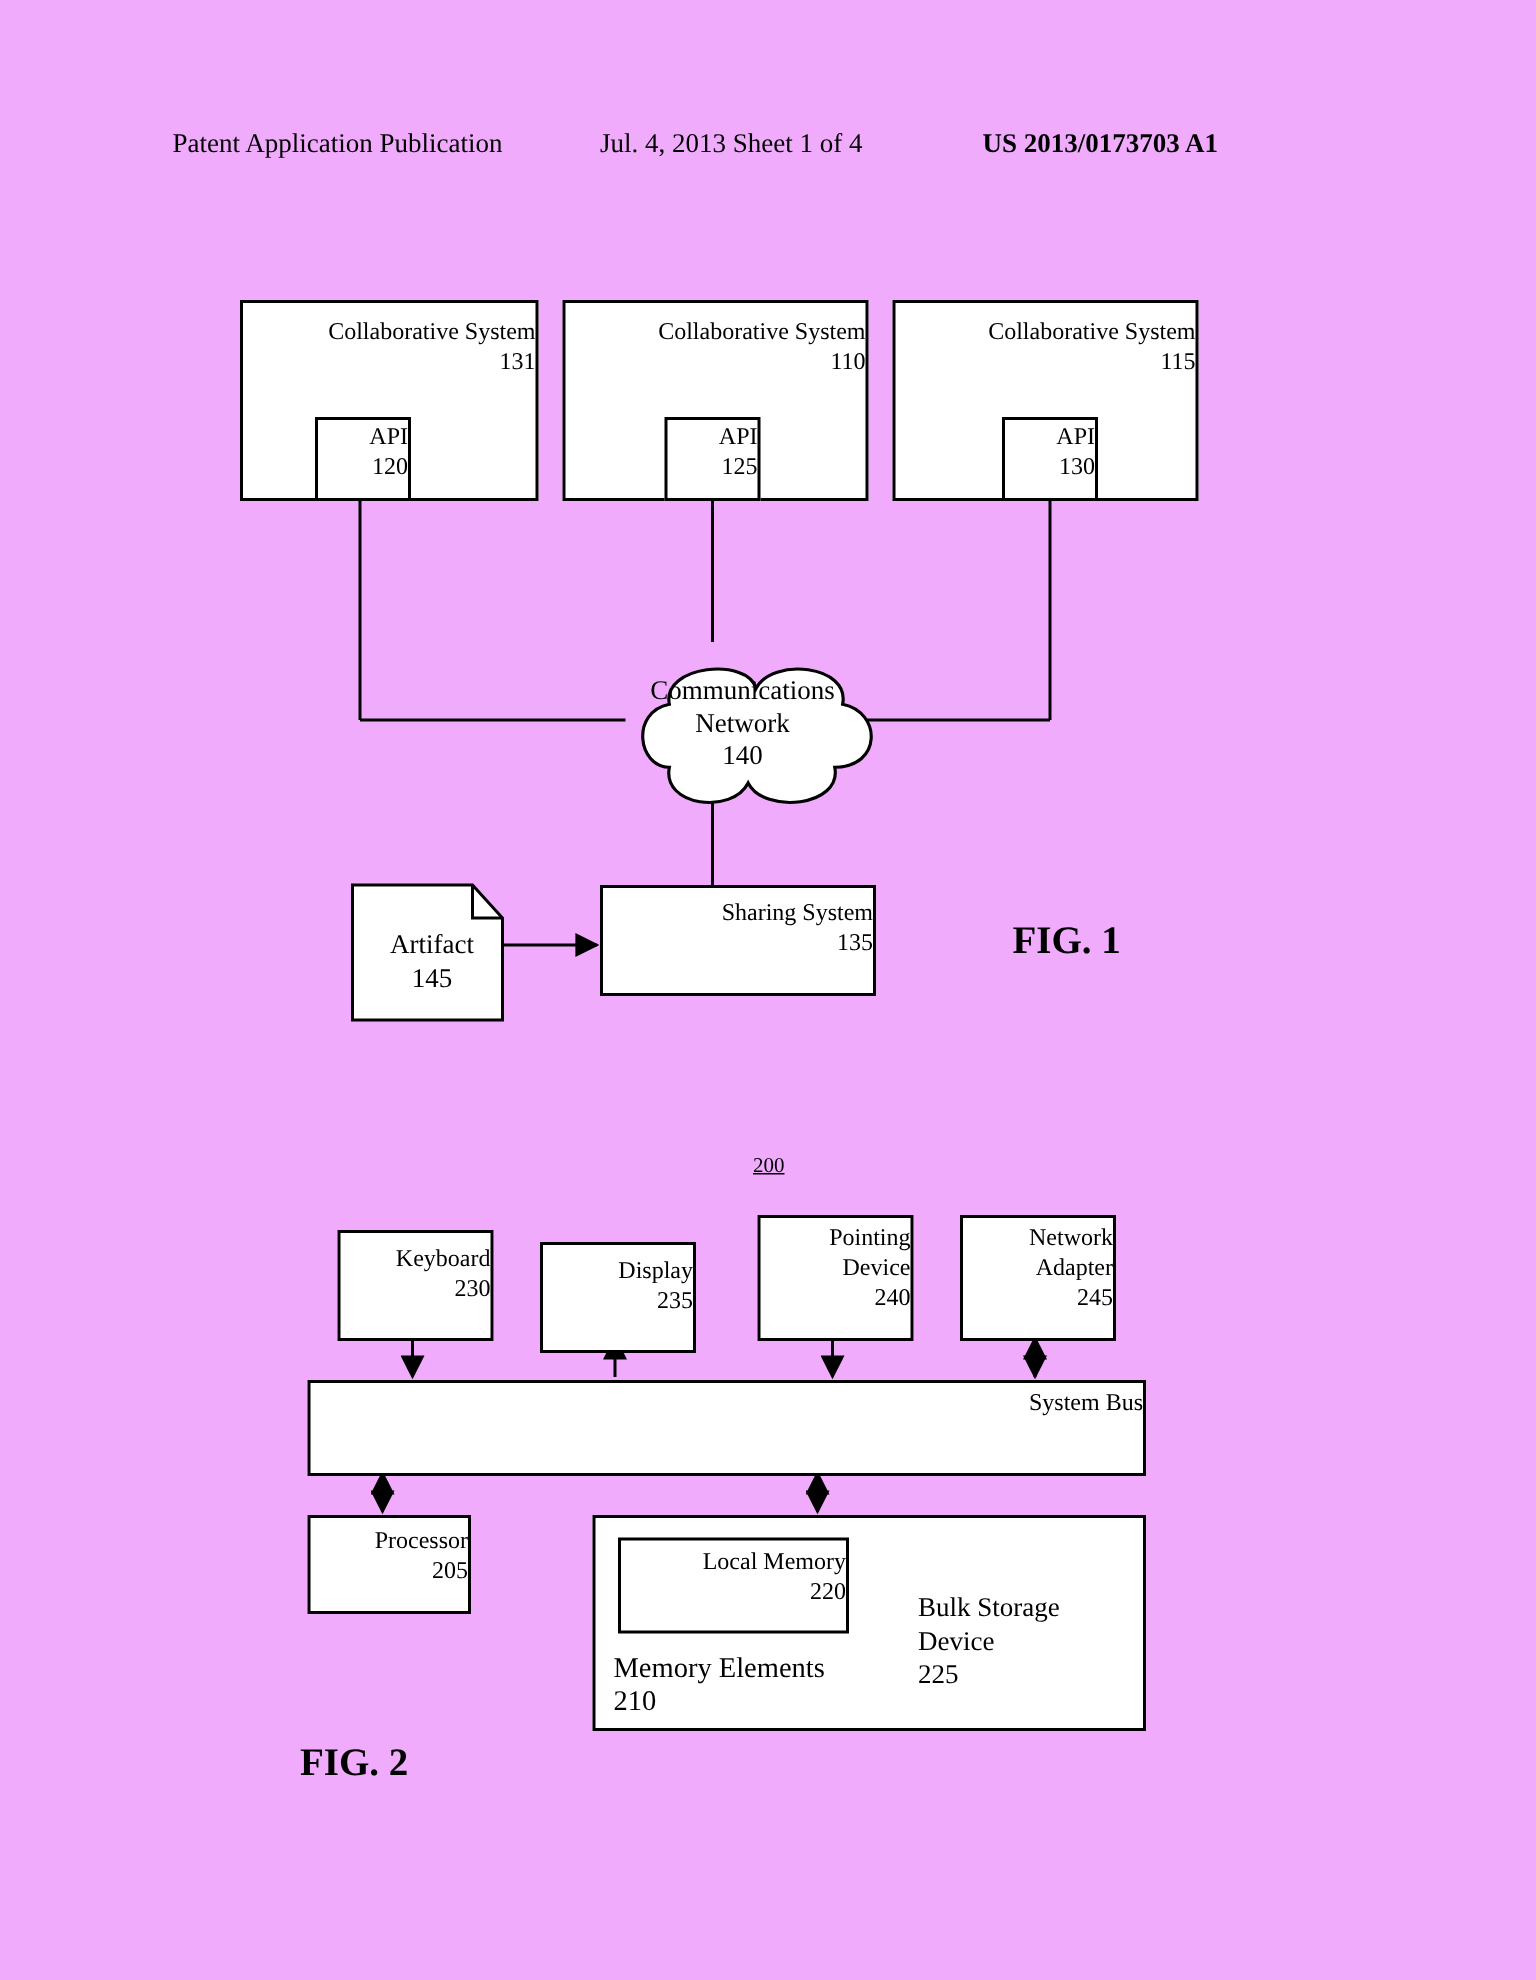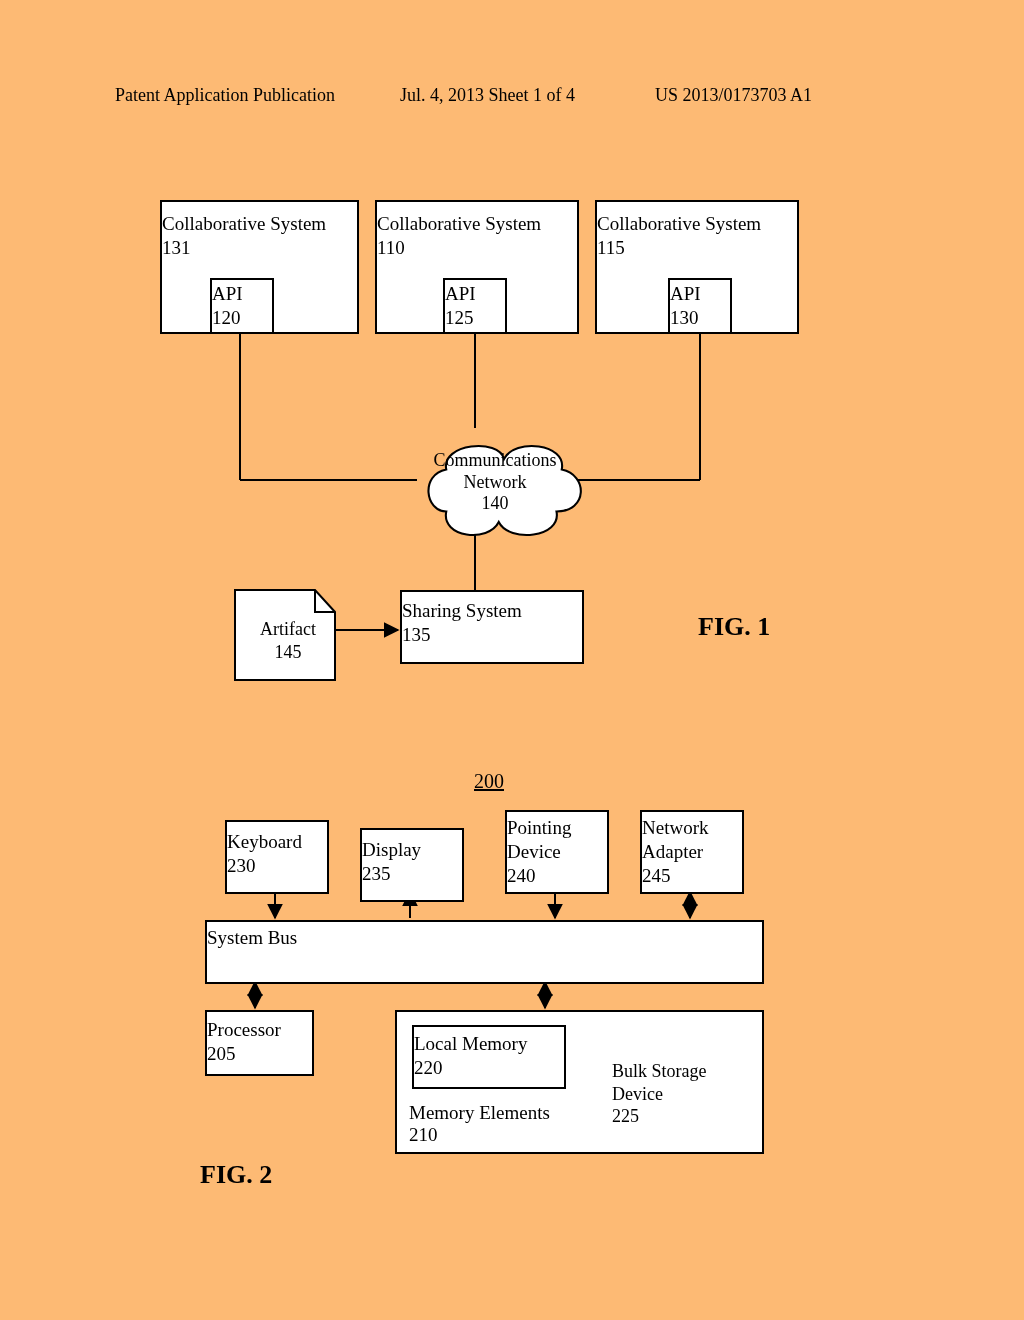--- a/index.html
+++ b/index.html
@@ -1,30 +1,30 @@
 <!DOCTYPE html>
 <html><head>
 <meta charset="utf-8">
 <style>
   html,body{margin:0;padding:0;background:#fff;font-family:"Times New Roman",Times,serif;color:#000}
-  .page{width:1024px;height:1320px;position:relative;background:#fdba74}
+  .page{width:1024px;height:1320px;position:relative;background:#f0abfc}
   .abs{position:absolute}
   .box{border:2px solid #000;text-align:center;background:#fff}
-  .lbl{text-align:left;font-size:19px;line-height:1.25}
+  .lbl{text-align:right;font-size:16px;line-height:1.25}
   .fig{font-weight:bold;font-size:26px}
   svg{position:absolute;top:0;left:0}
 </style>
 </head>
 <body>
 
 <div class="page">
 
   <div class="abs" style="left:115px;top:85px;font-size:18px">Patent Application Publication</div>
   <div class="abs" style="left:400px;top:85px;font-size:18px">Jul. 4, 2013   Sheet 1 of 4</div>
-  <div class="abs" style="left:655px;top:85px;font-size:18px;font-weight:normal">US 2013/0173703 A1</div>
+  <div class="abs" style="left:655px;top:85px;font-size:18px;font-weight:bold">US 2013/0173703 A1</div>
 
   <svg width="1024" height="760">
     <defs>
       <marker id="arr" viewBox="0 0 10 10" refX="9" refY="5" markerWidth="8" markerHeight="8" orient="auto">
         <path d="M0,0 L10,5 L0,10 z" fill="#000"></path>
       </marker>
     </defs>
 
     <line x1="240" y1="330" x2="240" y2="480" stroke="#000" stroke-width="2"></line>
     <line x1="240" y1="480" x2="417" y2="480" stroke="#000" stroke-width="2"></line>
@@ -85,23 +85,23 @@
   <div class="abs box" style="left:400px;top:590px;width:180px;height:70px">
     <div class="lbl" style="margin-top:7px">Sharing System</div>
     <div class="lbl">135</div>
   </div>
 
   <div class="abs" style="left:248px;top:618px;width:80px;text-align:center;font-size:18px;line-height:1.25">
     <span>Artifact</span><br>
     <span>145</span>
   </div>
 
-  <div class="abs fig" style="left:698px;top:612px">FIG. 1</div>
+  <div class="abs fig" style="left:675px;top:612px">FIG. 1</div>
 
-  <div class="abs" style="left:474px;top:770px;font-size:20px;text-decoration:underline">200</div>
+  <div class="abs" style="left:502px;top:770px;font-size:14px;text-decoration:underline">200</div>
 
   <svg width="1024" height="1320" style="top:0">
     <defs>
       <marker id="arr2" viewBox="0 0 10 10" refX="9" refY="5" markerWidth="8" markerHeight="8" orient="auto">
         <path d="M0,0 L10,5 L0,10 z" fill="#000"></path>
       </marker>
       <marker id="arr2s" viewBox="0 0 10 10" refX="1" refY="5" markerWidth="8" markerHeight="8" orient="auto">
         <path d="M10,0 L0,5 L10,10 z" fill="#000"></path>
       </marker>
     </defs>

